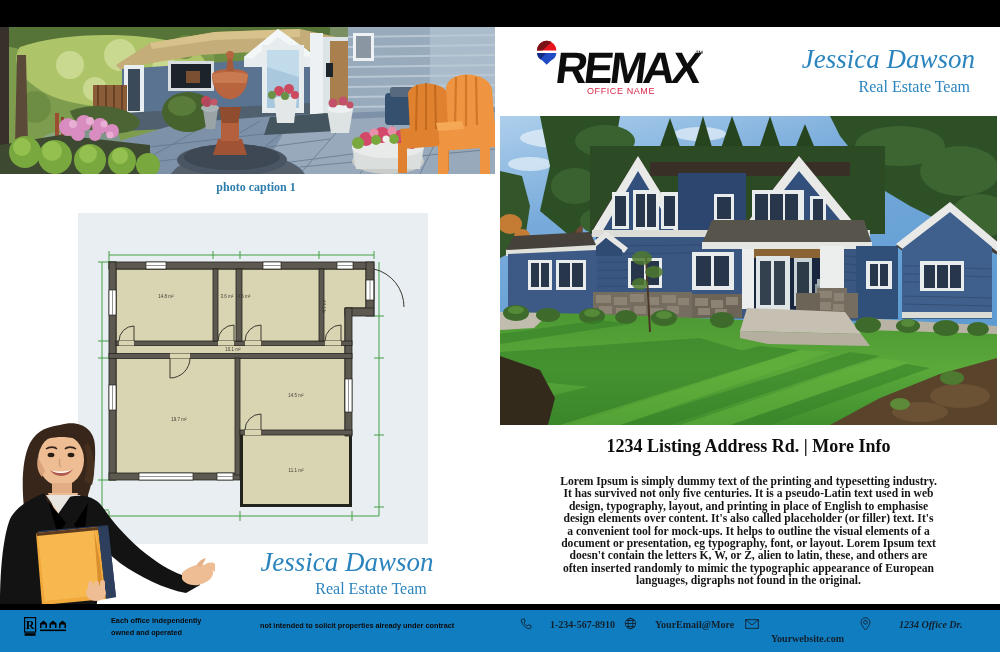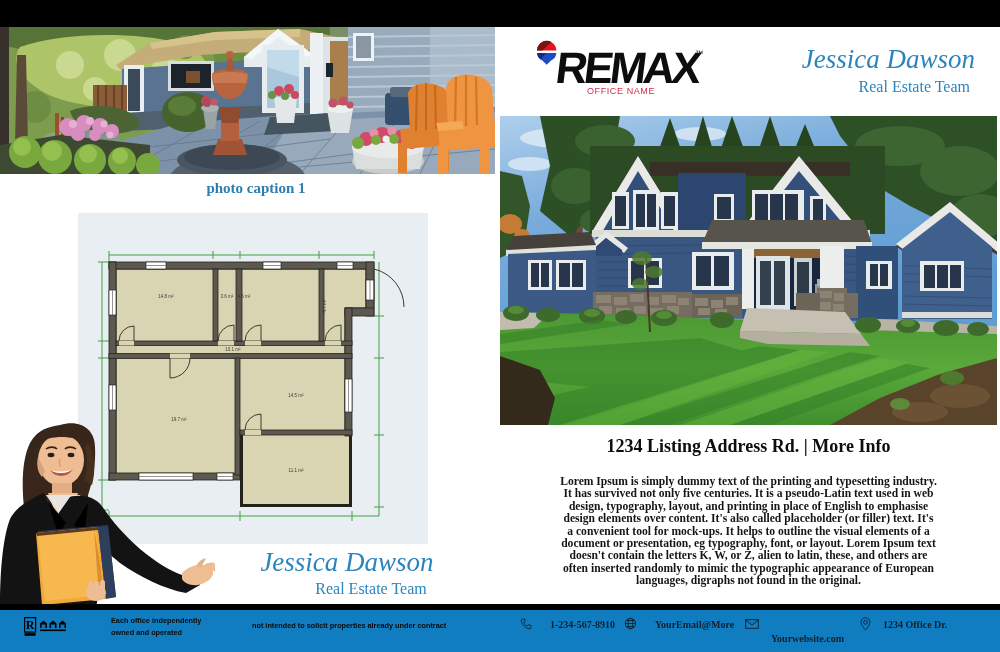--- a/index.html
+++ b/index.html
@@ -245,21 +245,21 @@
   <g stroke="#d07828" stroke-width="2.2">
         <line x1="456" y1="50" x2="455" y2="100"></line>
         <line x1="466" y1="48" x2="466" y2="99"></line>
         <line x1="476" y1="50" x2="477" y2="98"></line>
       </g>
 
   <path d="M436,96 L462,94 L464,102 L438,104 Z" fill="#f5a855"></path>
 </svg>
 </div>
 
-<div class="abs" style="left:0;top:180px;width:512px;text-align:center;font-family:'Liberation Serif',serif;font-size:15px;color:#2d7dad;font-weight:bold;">photo caption 1</div>
+<div class="abs" style="left:0;top:180px;width:512px;text-align:center;font-family:'Liberation Serif',serif;font-size:12px;color:#2d7dad;font-weight:bold;">photo caption 1</div>
 
 <div class="abs" style="left:78px;top:213px;width:350px;height:331px;background:#e8eef1;overflow:hidden;">
 <svg width="350" height="331" viewBox="0 0 350 331">
 
   <g stroke="#44a046" stroke-width="1" fill="none">
     <line x1="31" y1="42" x2="296" y2="42"></line>
     <line x1="31" y1="38" x2="31" y2="56"></line>
         <line x1="135" y1="38" x2="135" y2="46"></line>
         <line x1="162" y1="38" x2="162" y2="46"></line>
         <line x1="241" y1="38" x2="241" y2="46"></line>
@@ -774,21 +774,21 @@
     <rect x="17.5" y="7.5" width="4" height="3.5" fill="#1275b5"></rect>
     <rect x="27" y="7.5" width="4" height="3.5" fill="#1275b5"></rect>
     <rect x="36.5" y="7.5" width="4" height="3.5" fill="#1275b5"></rect>
     <rect x="16" y="12.5" width="26" height="1.6"></rect>
   </g>
 </svg>
 </div>
 
 <div class="abs" style="left:71px;top:615px;width:120px;font-size:7.3px;font-weight:bold;color:#0a0a0a;line-height:12px;margin-left:40px;">Each office independently<br>owned and operated</div>
 
-<div class="abs" style="left:252px;top:621px;width:280px;font-size:7.3px;font-weight:bold;color:#0a0a0a;">not intended to solicit properties already under contract</div>
+<div class="abs" style="left:260px;top:621px;width:280px;font-size:7.3px;font-weight:bold;color:#0a0a0a;">not intended to solicit properties already under contract</div>
 
 <div class="abs" style="left:519px;top:617px;width:481px;height:16px;font-family:'Liberation Serif',serif;font-weight:bold;font-size:10px;color:#10202c;">
 
   <svg class="abs" style="left:1px;top:1px;" width="12" height="12" viewBox="0 0 12 12">
       <path d="M2.5,1 L4.4,1 L5.2,3.4 L3.9,4.4 C4.5,5.9 5.9,7.3 7.4,8 L8.5,6.7 L10.9,7.6 L10.9,9.5 C10.9,10.2 10.3,10.8 9.5,10.7 C5.4,10.2 1.8,6.6 1.3,2.4 C1.2,1.7 1.8,1 2.5,1 Z" fill="none" stroke="#10202c" stroke-width="0.9"></path>
     </svg>
 
   <span class="abs" style="left:31px;top:2px;">1-234-567-8910</span>
 
   <svg class="abs" style="left:105px;top:0px;" width="13" height="13" viewBox="0 0 13 13">
@@ -809,14 +809,14 @@
         <path d="M0.7,0.9 L7,6 L13.3,0.9"></path>
       </g>
     </svg>
 
   <span class="abs" style="left:252px;top:16px;">Yourwebsite.com</span>
 
   <svg class="abs" style="left:341px;top:0px;" width="11" height="14" viewBox="0 0 11 14">
       <path d="M5.5,0.8 C8,0.8 10,2.8 10,5.2 C10,7.8 6.8,11.5 5.5,13 C4.2,11.5 1,7.8 1,5.2 C1,2.8 3,0.8 5.5,0.8 Z M5.5,3.4 A1.9,1.9 0 1 0 5.5,7.2 A1.9,1.9 0 1 0 5.5,3.4 Z" fill="none" stroke="#10202c" stroke-width="0.9"></path>
     </svg>
 
-  <span class="abs" style="left:364px;top:2px;">1234 Office Dr.</span>
+  <span class="abs" style="left:380px;top:2px;font-style:italic;">1234 Office Dr.</span>
 </div>
 
 </body></html>

